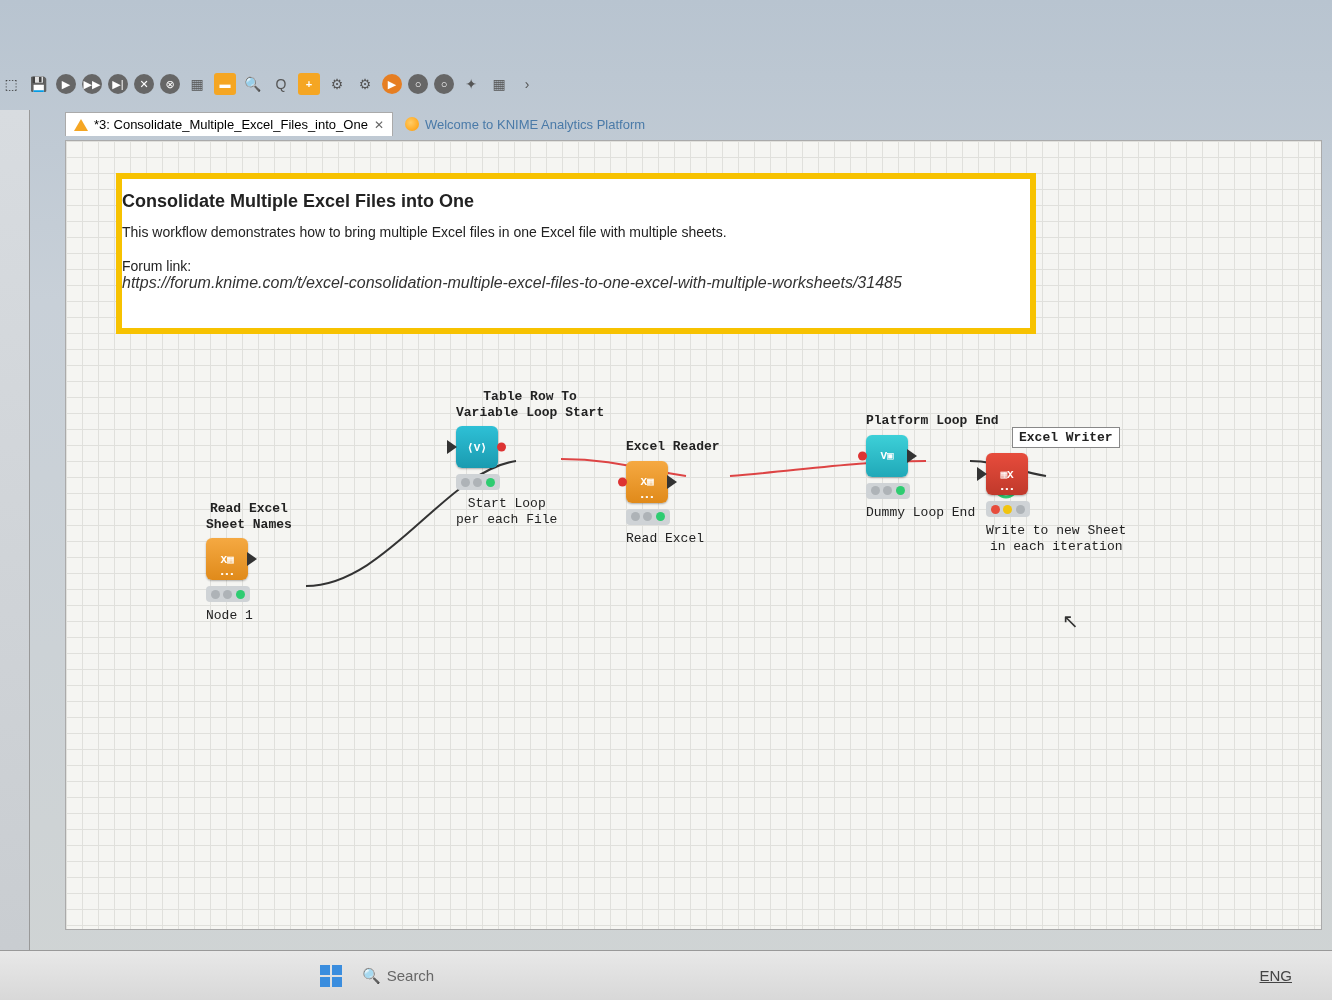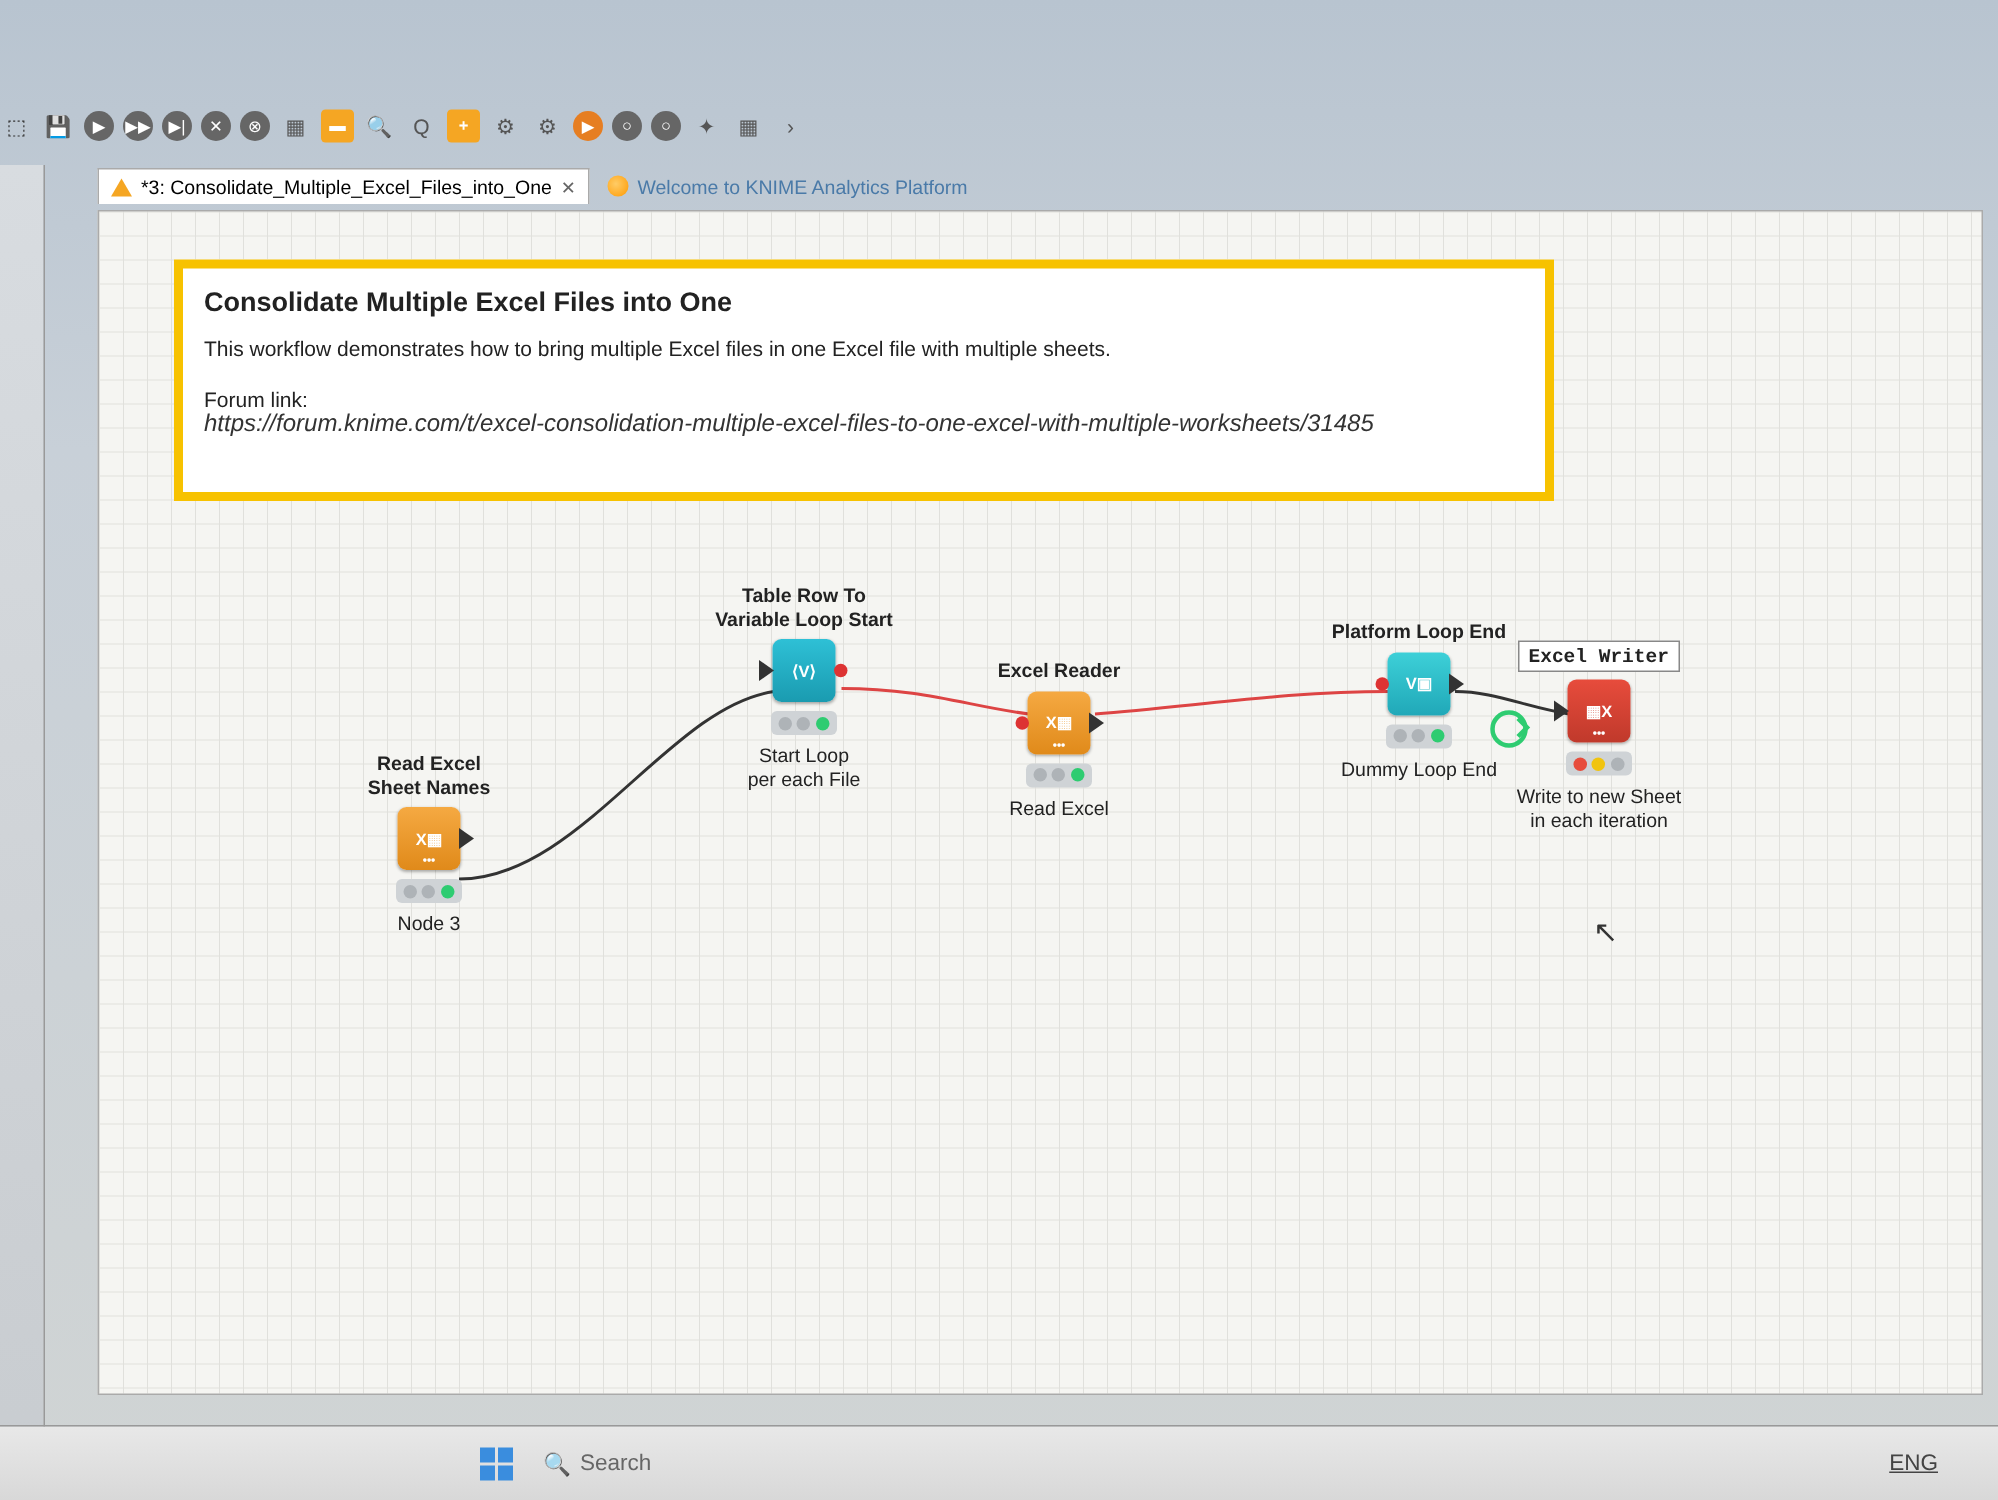--- a/index.html
+++ b/index.html
@@ -93,37 +93,38 @@
     background-size: 16px 16px;
     border: 1px solid #aaa;
   }
   .annotation-box {
     position: absolute;
     left: 50px;
     top: 32px;
     width: 920px;
     border: 6px solid #f7c200;
     background: #fff;
-    padding: 12px 14px 36px;
+    padding: 12px 0 36px;
   }
   .annotation-title {
     font-weight: bold;
     font-size: 18px;
     color: #222;
     margin-bottom: 12px;
   }
   .annotation-text { font-size: 14px; color: #222; margin-bottom: 10px; }
   .annotation-label { font-size: 14px; color:#222; margin-top: 18px; }
   .annotation-link { font-style: italic; font-size: 16px; color:#333; }
   .node {
     position: absolute;
     display: flex;
     flex-direction: column;
-    align-items: center;
+    align-items: flex-start;
     width: 160px;
+    font-family: Liberation Mono, monospace;
   }
   .node-label-top {
     font-size: 13px;
     font-weight: bold;
     color: #222;
     text-align: center;
     margin-bottom: 6px;
     line-height: 1.2;
   }
   .node-box {
@@ -279,21 +280,21 @@
     <div class="node-box orange">
       <span>X▦</span>
       <div style="position:absolute;bottom:2px;font-size:8px;">•••</div>
       <span class="port-out"></span>
     </div>
     <div class="traffic">
       <span class="light"></span>
         <span class="light"></span>
         <span class="light green"></span>
     </div>
-    <div class="node-label-bottom">Node 3</div>
+    <div class="node-label-bottom">Node 1</div>
   </div>
 
   <div class="node" style="left:390px; top:248px;">
     <div class="node-label-top" style="white-space:pre-line;">Table Row To
 Variable Loop Start</div>
     <div class="node-box cyan">
       <span>⟨V⟩</span>
       <span class="port-in"></span>
       <span class="redport-out"></span>
     </div>

